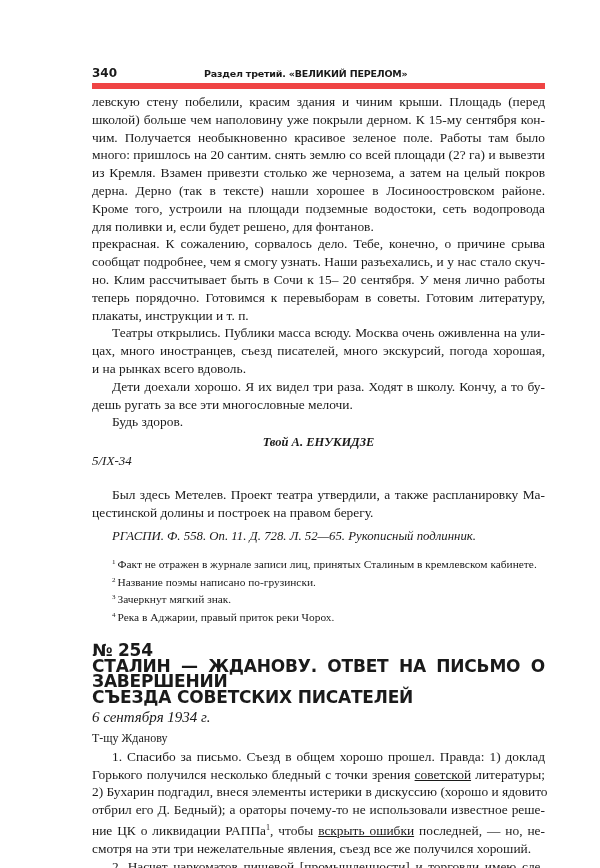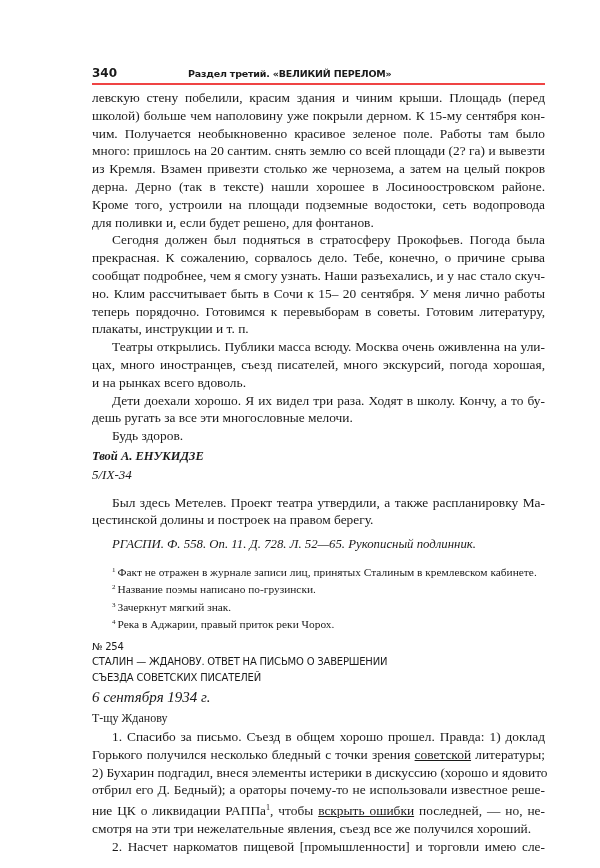--- a/index.html
+++ b/index.html
@@ -1,30 +1,30 @@
 <!DOCTYPE html>
 <html><head>
 <meta charset="utf-8">
 <style>
   html, body { margin: 0; padding: 0; background: #ffffff; }
   body { width: 600px; height: 868px; position: relative; overflow: hidden; color: #1a1a1a; }
   .page { position: absolute; left: 92px; top: 66px; width: 453px; font-family: "Liberation Serif", serif; }
-  .header { position: relative; height: 17px; border-bottom: 2px solid #ef4444; }
+  .header { position: relative; height: 17px; border-bottom: 6px solid #ef4444; }
   .header .pnum { position: absolute; left: 0; top: 0; font-family: "DejaVu Sans", sans-serif; font-weight: bold; font-size: 12px; }
-  .header .running { position: absolute; left: 96px; top: 2px; font-family: "DejaVu Sans", sans-serif; font-weight: bold; font-size: 9.5px; letter-spacing: -0.2px; text-align: right; }
+  .header .running { position: absolute; left: 112px; top: 2px; font-family: "DejaVu Sans", sans-serif; font-weight: bold; font-size: 9.5px; letter-spacing: -0.2px; text-align: right; }
   .body { font-size: 13.4px; line-height: 17.8px; text-align: justify; margin-top: 4px; }
   .line { display: block; text-align: justify; text-align-last: justify; white-space: nowrap; overflow: visible; }
   .line.last { text-align-last: left; }
   .ind { text-indent: 20px; }
-  .sig { text-align: left; font-style: italic; font-weight: bold; font-size: 12.5px; margin-top: 3px; }
+  .sig { text-align: center; font-style: italic; font-weight: bold; font-size: 12.5px; margin-top: 3px; }
   .date { font-style: italic; font-size: 13px; margin-top: 0px; }
   .archive { font-style: italic; font-size: 12.8px; margin-top: 7px; text-indent: 20px; }
   .notes { font-size: 11.4px; line-height: 15.5px; margin-top: 9px; padding-left: 20px; }
   .notes sup { font-size: 7px; vertical-align: 4px; margin-right: 2px; }
-  .doc-head { font-family: "DejaVu Sans", sans-serif; font-weight: normal; font-size: 10px; line-height: 15.5px; margin-top: 6px; letter-spacing: -0.2px; }
+  .doc-head { font-family: "DejaVu Sans", sans-serif; font-weight: bold; font-size: 17px; line-height: 15.5px; margin-top: 18px; letter-spacing: -0.2px; }
   .doc-date { font-style: italic; font-size: 15px; margin-top: 4px; }
   .addr { font-size: 12px; margin-top: 3px; }
   u { text-decoration: underline; }
   sup.fn { font-size: 8px; vertical-align: 5px; }
 </style>
 </head>
 <body>
 
 <div class="page">
   <div class="header">
@@ -37,21 +37,20 @@
       <span class="line">левскую стену побелили, красим здания и чиним крыши. Площадь (перед</span>
       <span class="line">школой) больше чем наполовину уже покрыли дерном. К 15-му сентября кон-</span>
       <span class="line">чим. Получается необыкновенно красивое зеленое поле. Работы там было</span>
       <span class="line">много: пришлось на 20 сантим. снять землю со всей площади (2? га) и вывезти</span>
       <span class="line">из Кремля. Взамен привезти столько же чернозема, а затем на целый покров</span>
       <span class="line">дерна. Дерно (так в тексте) нашли хорошее в Лосиноостровском районе.</span>
       <span class="line">Кроме того, устроили на площади подземные водостоки, сеть водопровода</span>
       <span class="line last">для поливки и, если будет решено, для фонтанов.</span>
     </div>
     <div>
-      <span class="line ind">Сегодня должен был подняться в стратосферу Прокофьев. Погода была</span>
       <span class="line">прекрасная. К сожалению, сорвалось дело. Тебе, конечно, о причине срыва</span>
       <span class="line">сообщат подробнее, чем я смогу узнать. Наши разъехались, и у нас стало скуч-</span>
       <span class="line">но. Клим рассчитывает быть в Сочи к 15– 20 сентября. У меня лично работы</span>
       <span class="line">теперь порядочно. Готовимся к перевыборам в советы. Готовим литературу,</span>
       <span class="line last">плакаты, инструкции и т. п.</span>
     </div>
     <div>
       <span class="line ind">Театры открылись. Публики масса всюду. Москва очень оживленна на ули-</span>
       <span class="line">цах, много иностранцев, съезд писателей, много экскурсий, погода хорошая,</span>
       <span class="line last">и на рынках всего вдоволь.</span>
@@ -60,21 +59,21 @@
       <span class="line ind">Дети доехали хорошо. Я их видел три раза. Ходят в школу. Кончу, а то бу-</span>
       <span class="line last">дешь ругать за все эти многословные мелочи.</span>
     </div>
     <div>
       <span class="line last ind">Будь здоров.</span>
     </div>
 
     <div class="sig">Твой А. ЕНУКИДЗЕ</div>
     <div class="date">5/IX-34</div>
 
-    <div style="margin-top:10px;">
+    <div style="margin-top:16px;">
       <span class="line ind">Был здесь Метелев. Проект театра утвердили, а также распланировку Ма-</span>
       <span class="line last">цестинской долины и построек на правом берегу.</span>
     </div>
 
     <div class="archive">РГАСПИ. Ф. 558. Оп. 11. Д. 728. Л. 52—65. Рукописный подлинник.</div>
 
     <div class="notes">
       <div><sup>1</sup><span>Факт не отражен в журнале записи лиц, принятых Сталиным в кремлевском кабинете.</span></div>
       <div><sup>2</sup><span>Название поэмы написано по-грузински.</span></div>
       <div><sup>3</sup><span>Зачеркнут мягкий знак.</span></div>

